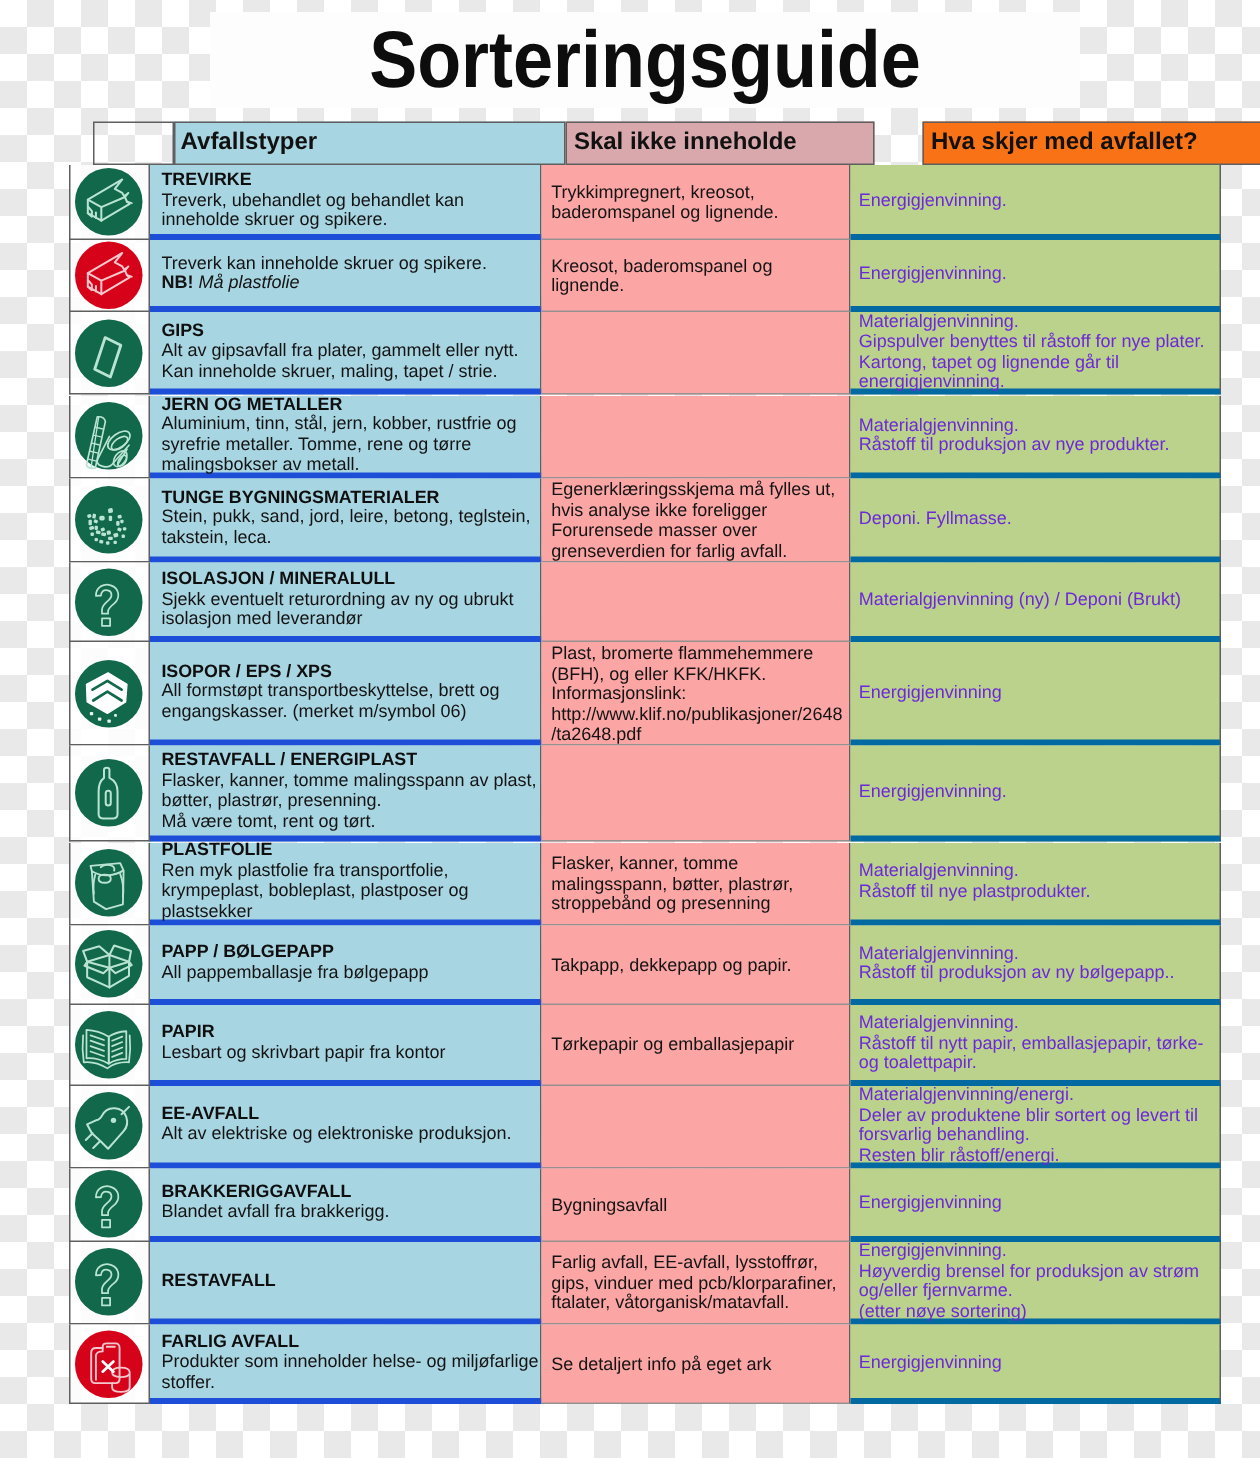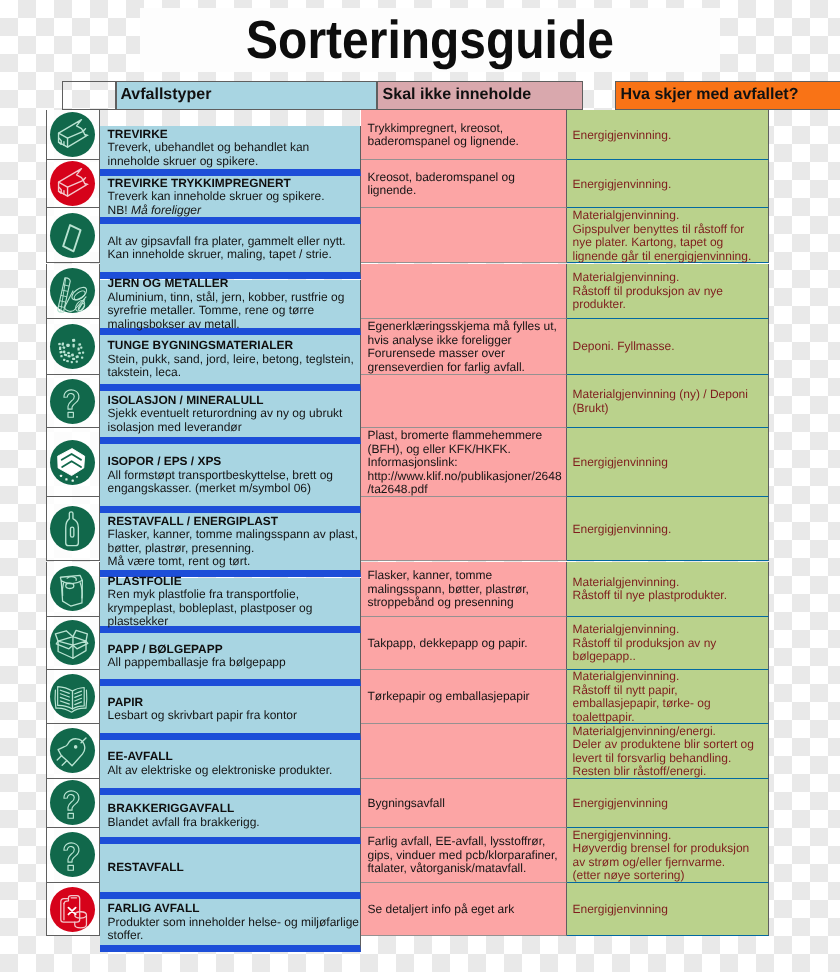--- a/index.html
+++ b/index.html
@@ -35,39 +35,39 @@
     font-size:16px;font-weight:bold;color:#111;padding:4.9px 0 0 4.6px;}
   .hdr .h-res{position:absolute;left:521px;top:0;width:233px;height:29.4px;
     background:#f97316;border:1px solid #5f5f5f;box-sizing:border-box;
     font-size:16px;font-weight:bold;color:#111;padding:4.9px 0 0 4.6px;margin-left:32px;}
 
   .row{position:absolute;left:0;width:754px;}
   .c-icon{position:absolute;left:0;top:0;width:54px;height:100%;
     border-left:1px solid #5f5f5f;border-right:1px solid #5f5f5f;
     border-bottom:1px solid #5f5f5f;box-sizing:border-box;
     display:flex;align-items:center;justify-content:center;background:rgba(255,255,255,0.86);}
-  .c-type{position:absolute;left:54px;top:16px;width:261px;height:100%;
-    background:#a8d5e2;border-right:1px solid #5f5f5f;border-bottom:7px solid #1d4ed8;
+  .c-type{position:absolute;left:54px;top:0;width:261px;height:100%;
+    background:#a8d5e2;border-right:1px solid #5f5f5f;border-bottom:4px solid #1d4ed8;
     box-sizing:border-box;padding:0 0.5px 0 7.6px;
     display:flex;flex-direction:column;justify-content:center;}
   .c-type > *:first-child{margin-top:0.2px;}
   .c-not{position:absolute;left:315px;top:0;width:206px;height:100%;
     background:#fca5a5;border-right:1px solid #5f5f5f;border-bottom:1px solid #969191;
     box-sizing:border-box;padding:0 1px 0 6.5px;white-space:pre-line;
     font-size:12px;color:#141414;line-height:13.5px;
     display:flex;flex-direction:column;justify-content:center;padding-top:1.2px;}
-  .c-res{position:absolute;left:521px;top:0;width:202px;height:100%;
-    background:#bad28c;border-right:1px solid #5f5f5f;border-bottom:1px solid #0369a1;
+  .c-res{position:absolute;left:521px;top:0;width:247px;height:100%;
+    background:#bad28c;border-right:1px solid #5f5f5f;border-bottom:4px solid #0369a1;
     box-sizing:border-box;padding:0 3px 0 5.5px;white-space:pre-line;
-    font-size:12px;color:#7f1d1d;line-height:13.5px;
+    font-size:12px;color:#6d28d9;line-height:13.5px;
     display:flex;flex-direction:column;justify-content:center;padding-top:1.4px;}
   .t-name{font-size:11.9px;font-weight:bold;color:#0f0f0f;line-height:13.5px;}
   .t-desc{font-size:12px;color:#141414;line-height:13.5px;white-space:pre-line;}
   .t-desc2{font-size:12px;color:#141414;line-height:13.5px;}
-  .t-desc2 b{font-weight:normal;}
+  .t-desc2 b{font-weight:bold;}
   .t-desc2 i{font-style:italic;}
 
   .badge{display:block;width:45px;height:45px;border-radius:50%;position:relative;margin-right:2px;}
   .badge.green{background:#11684b;--ic:#b9e3d2;--bg:#11684b;}
   .badge.red{background:#d6021a;--ic:#f4c7cc;--bg:#d6021a;}
   .badge svg{position:absolute;left:0;top:0;width:45px;height:45px;display:block;}
 </style>
 </head>
 <body>
 
@@ -113,38 +113,38 @@
 <path d="M19 47 L19 67 L39 78 L39 58"></path>
 <path d="M39 78 L81 53 L77 50 L74 43"></path>
 <path d="M77 50 L84 52"></path>
 <path d="M19 67 L25 72 L25 64 L20 58"></path>
 <path d="M31 66 L31 74"></path>
 </g>
           </svg>
         </span>
       </div>
     <div class="c-type">
-      <div class="t-name">TREVIRKE TRYKKIMPREGNERT</div>
       <div class="t-desc">Treverk kan inneholde skruer og spikere.</div>
-      <div class="t-desc2"><b>NB!</b> <i>Må foreligger</i></div>
+      <div class="t-desc2"><b>NB!</b> <i>Må plastfolie</i></div>
     </div>
     <div class="c-not">Kreosot, baderomspanel og lignende.</div>
     <div class="c-res">Energigjenvinning.</div>
   </div>
   <div class="row" style="top:127.80000000000001px;height:55.19999999999999px">
     <div class="c-icon">
         <span class="badge green">
           <svg viewBox="0 0 100 100">
             <g fill="none" stroke="var(--ic)" stroke-width="4.2" stroke-linejoin="round">
 <path d="M44.6 26.8 L67.9 38.1 L52.4 85.1 L29.2 73.8 Z"></path>
 </g>
           </svg>
         </span>
       </div>
     <div class="c-type">
+      <div class="t-name">GIPS</div>
       <div class="t-desc">Alt av gipsavfall fra plater, gammelt eller nytt. Kan inneholde skruer, maling, tapet / strie.</div>
     </div>
     <div class="c-not"></div>
     <div class="c-res">Materialgjenvinning.
 Gipspulver benyttes til råstoff for nye plater. Kartong, tapet og lignende går til energigjenvinning.</div>
   </div>
   <div class="row" style="top:183px;height:55.80000000000001px">
     <div class="c-icon">
         <span class="badge green">
           <svg viewBox="0 0 100 100">
@@ -361,21 +361,21 @@
 <path d="M69 33 L80 22"></path>
 <path d="M26 61 L16 71"></path>
 <path d="M37 73 L27 83"></path>
 </g>
 <circle cx="57" cy="42" r="4" fill="var(--ic)"></circle>
           </svg>
         </span>
       </div>
     <div class="c-type">
       <div class="t-name">EE-AVFALL</div>
-      <div class="t-desc">Alt av elektriske og elektroniske produkter.</div>
+      <div class="t-desc">Alt av elektriske og elektroniske produksjon.</div>
     </div>
     <div class="c-not"></div>
     <div class="c-res">Materialgjenvinning/energi.
 Deler av produktene blir sortert og levert til forsvarlig behandling.
 Resten blir råstoff/energi.</div>
   </div>
   <div class="row" style="top:698.6px;height:48.5px">
     <div class="c-icon">
         <span class="badge green">
           <svg viewBox="0 0 100 100">

